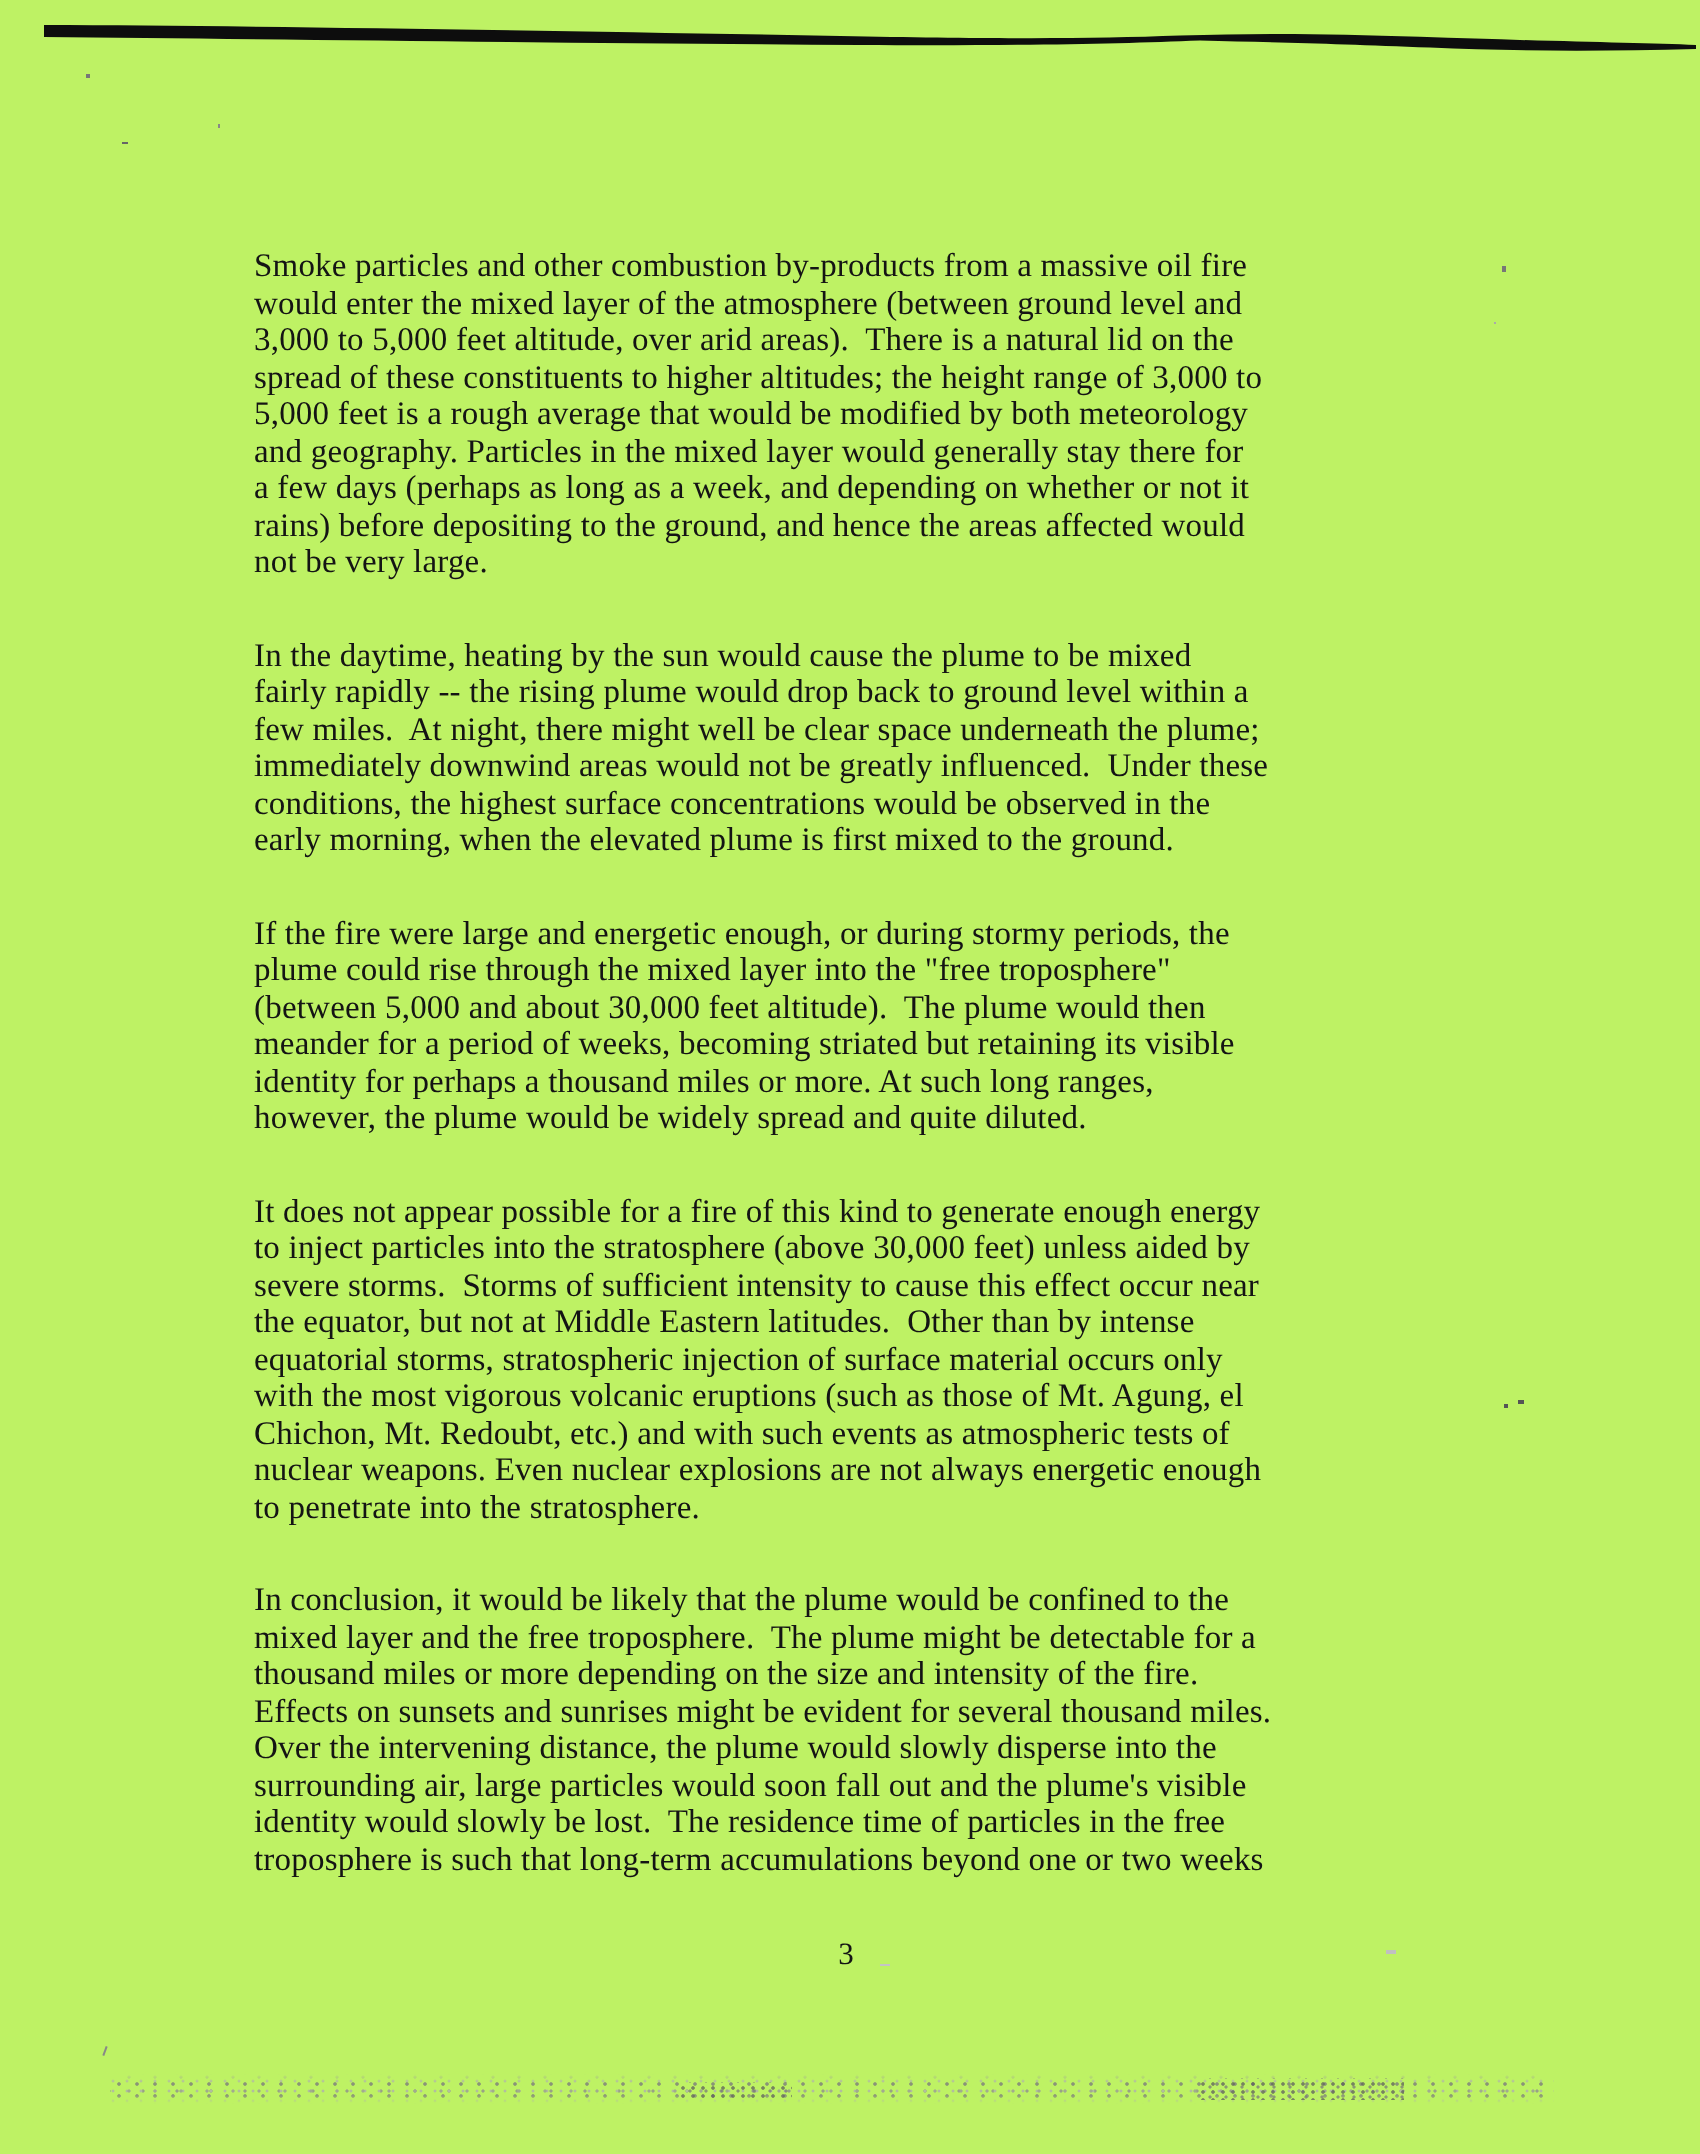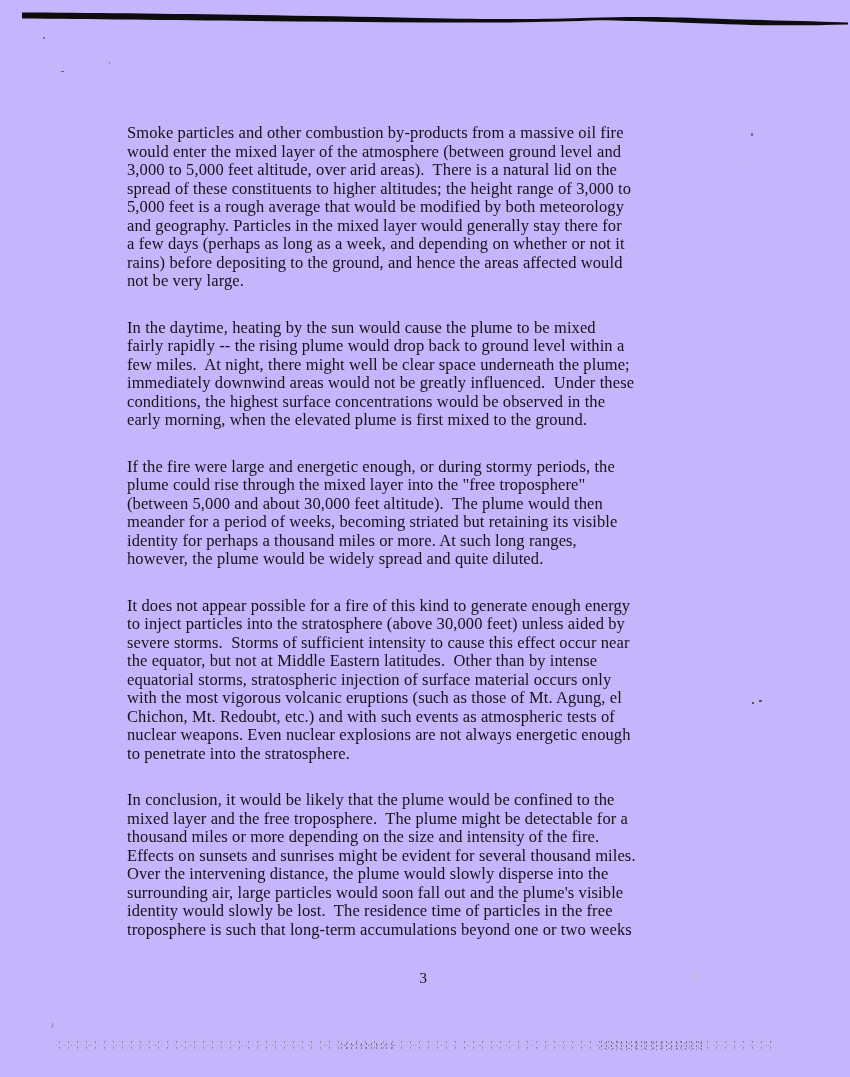--- a/index.html
+++ b/index.html
@@ -4,21 +4,21 @@
 <style>
   html, body {
     margin: 0;
     padding: 0;
     background: #fdfdfc;
   }
   .page {
     position: relative;
     width: 850px;
     height: 1077px;
-    background: #c4b5fd;
+    background: #bef264;
     overflow: hidden;
     font-family: "Liberation Serif", serif;
     color: #141414;
   }
   .top-band {
     position: absolute;
     left: 0;
     top: 0;
     width: 850px;
     height: 40px;

